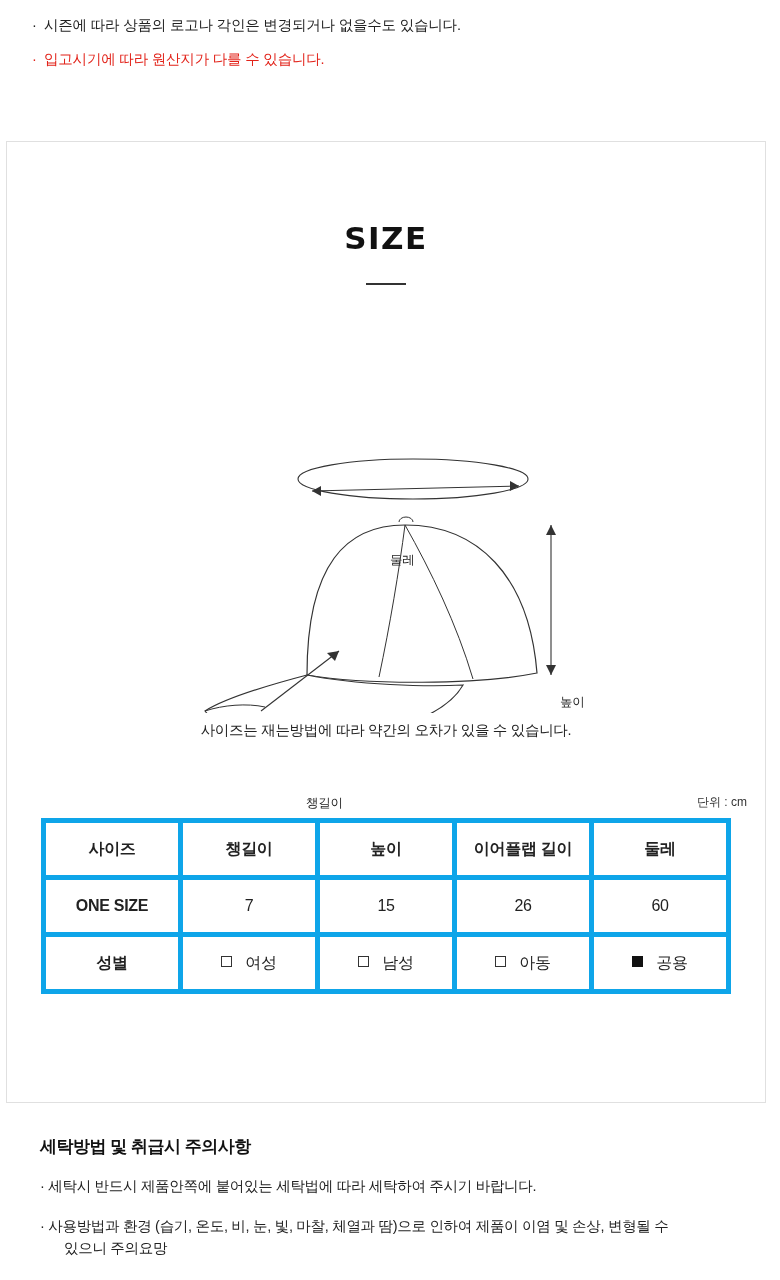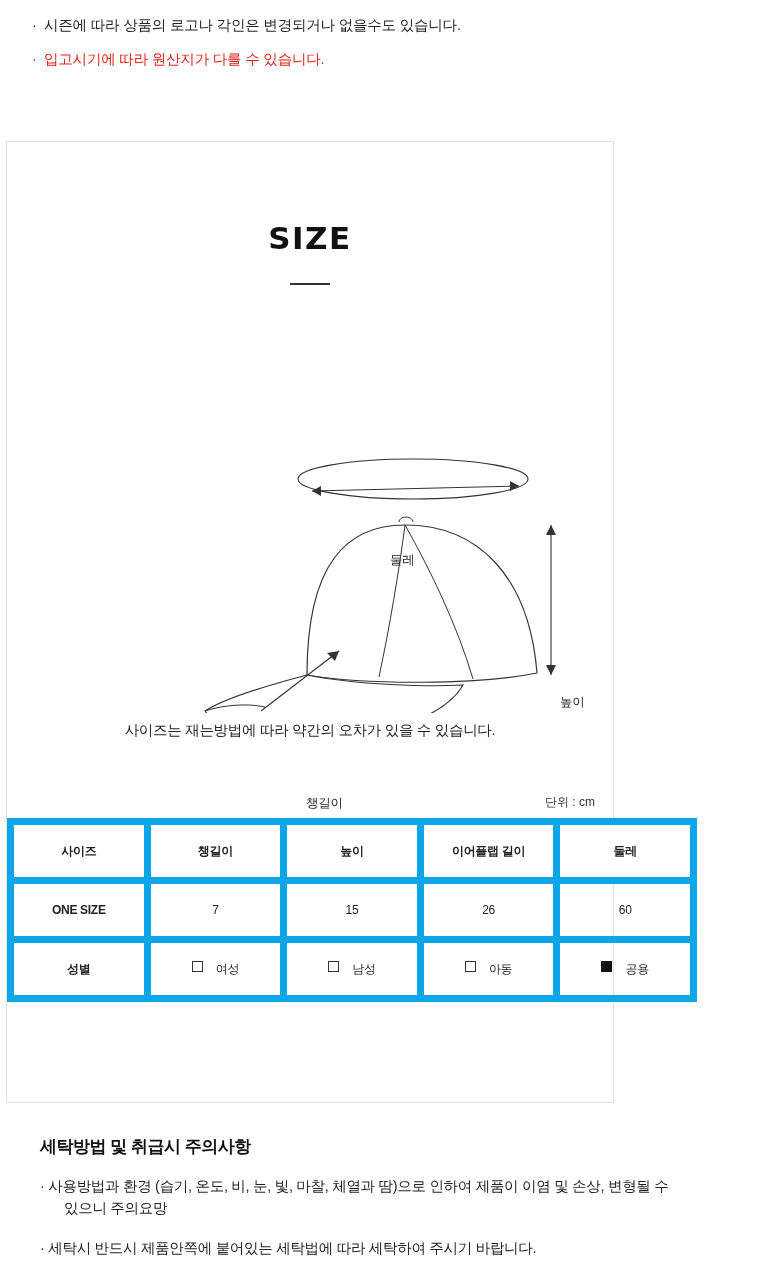--- a/index.html
+++ b/index.html
@@ -41,21 +41,21 @@
     display: inline-block;
     width: 12px;
     margin-left: -12px;
   }
 
   
   .size-panel {
     position: absolute;
     left: 6px;
     top: 141px;
-    width: 608px;
+    width: 760px;
     height: 962px;
     border: 1px solid #e0e0e0;
     background: #ffffff;
     box-sizing: border-box;
   }
   .size-title {
     text-align: center;
     font-size: 31px;
     font-weight: bold;
     letter-spacing: 1.5px;
@@ -107,24 +107,24 @@
   }
 
   
   table.size-table {
     border-collapse: collapse;
     width: 690px;
     margin: 0 auto;
     table-layout: fixed;
   }
   table.size-table td, table.size-table th {
-    border: 7px solid #0ea5e9;
+    border: 5px solid #0ea5e9;
     height: 50px;
     text-align: center;
-    font-size: 12px;
+    font-size: 16px;
     color: #222222;
     font-weight: normal;
     letter-spacing: -0.3px;
   }
   table.size-table thead th {
     font-weight: bold;
     background: #ffffff;
   }
   table.size-table tbody td.rowhead {
     font-weight: bold;
@@ -263,23 +263,23 @@
         </tr>
       </tbody>
     </table>
   </div>
 
   <div class="care">
     <div class="care-title">세탁방법 및 취급시 주의사항</div>
 
     <div class="care-line">
       <span>·</span>
+      <span>세탁시 반드시 제품안쪽에 붙어있는 세탁법에 따라 세탁하여 주시기 바랍니다.</span>
+    </div>
+
+    <div class="care-line">
+      <span>·</span>
       <span>사용방법과 환경 (습기, 온도, 비, 눈, 빛, 마찰, 체열과 땀)으로 인하여 제품이 이염 및 손상, 변형될 수</span>
       <span class="cont">있으니 주의요망</span>
     </div>
-
-    <div class="care-line">
-      <span>·</span>
-      <span>세탁시 반드시 제품안쪽에 붙어있는 세탁법에 따라 세탁하여 주시기 바랍니다.</span>
-    </div>
   </div>
 
 </div>
 
 </body></html>

